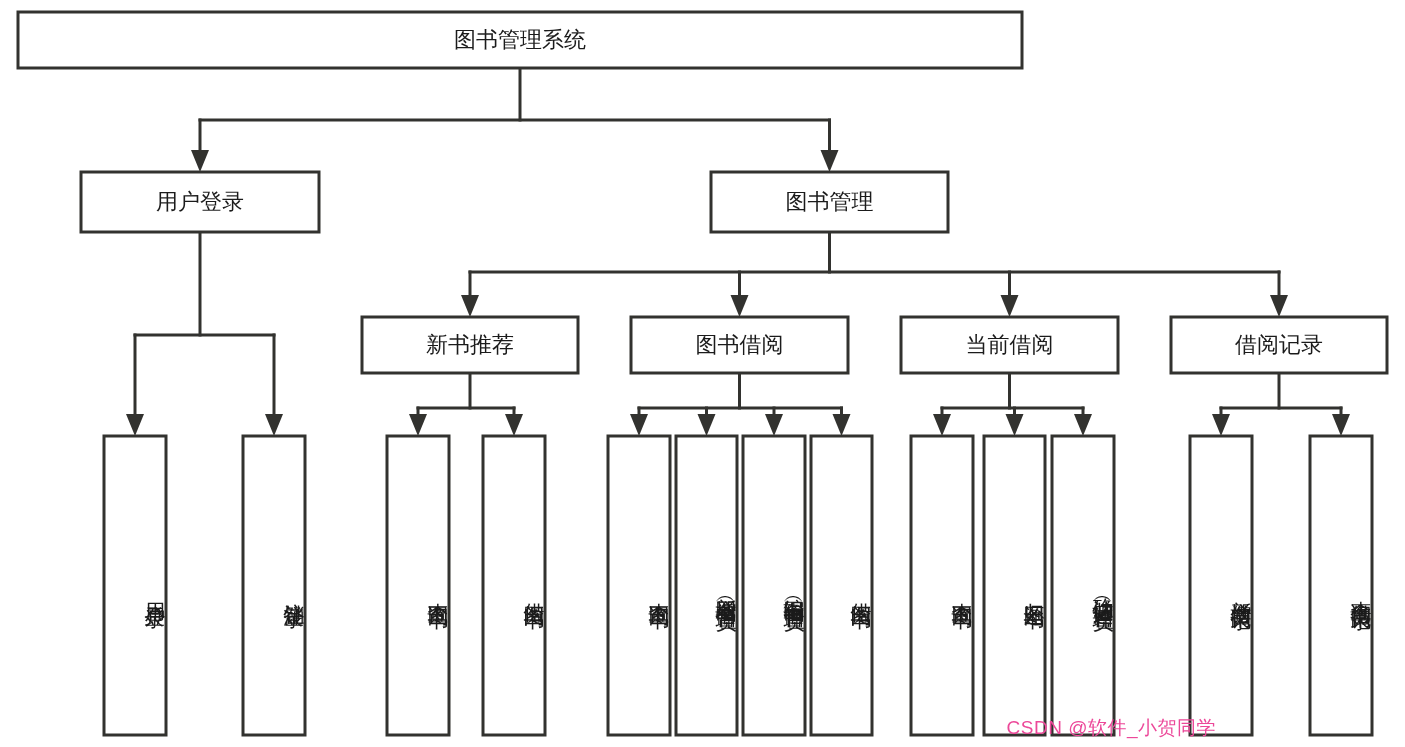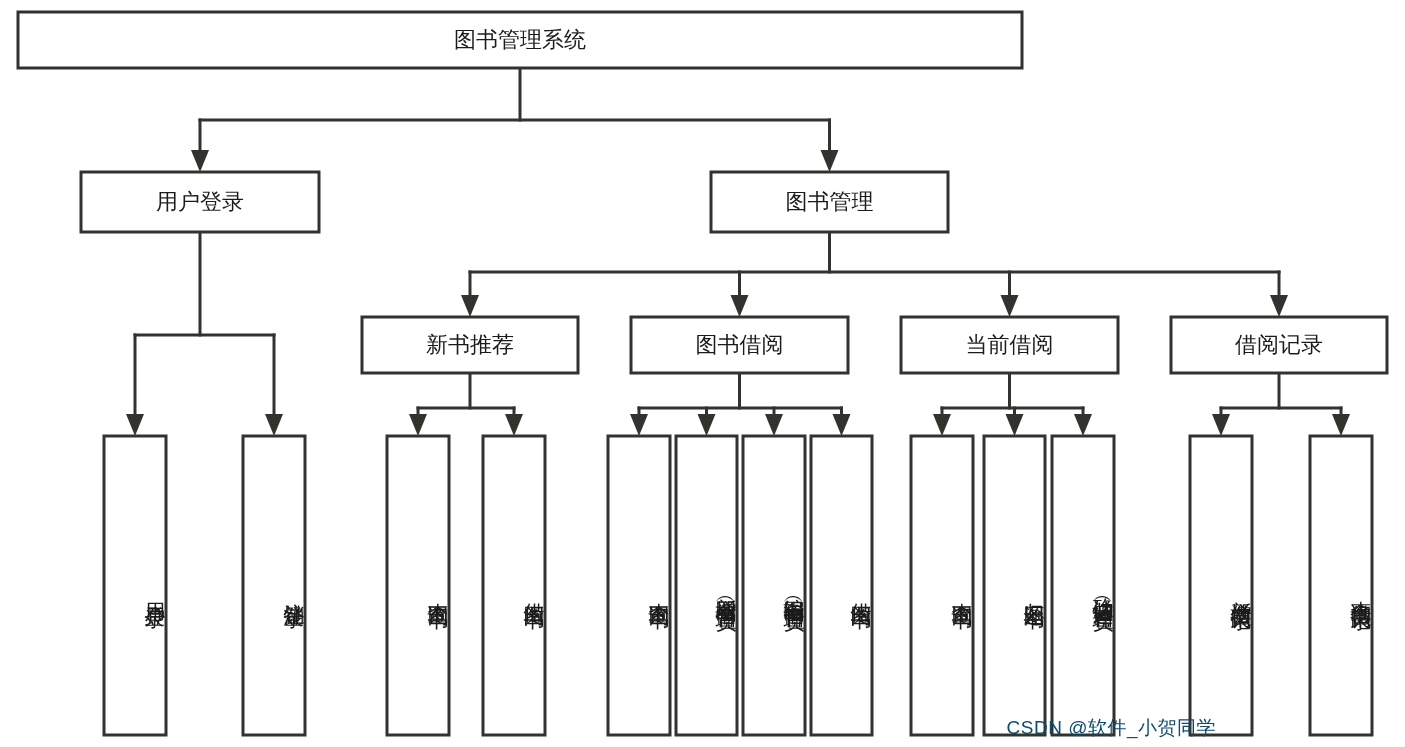--- a/index.html
+++ b/index.html
@@ -63,21 +63,21 @@
     display: flex;
     align-items: flex-start;
     justify-content: center;
   }
   .watermark {
     position: absolute;
     right: 14px;
     bottom: 6px;
     font-family: "Liberation Sans", sans-serif;
     font-size: 19px;
-    color: #0c4a6e;
+    color: #ec4899;
     letter-spacing: 0.5px;
     white-space: nowrap;
     margin-top: 8px;
   }
 </style>
 </head>
 <body>
 
 <div id="diagram-root">
 

